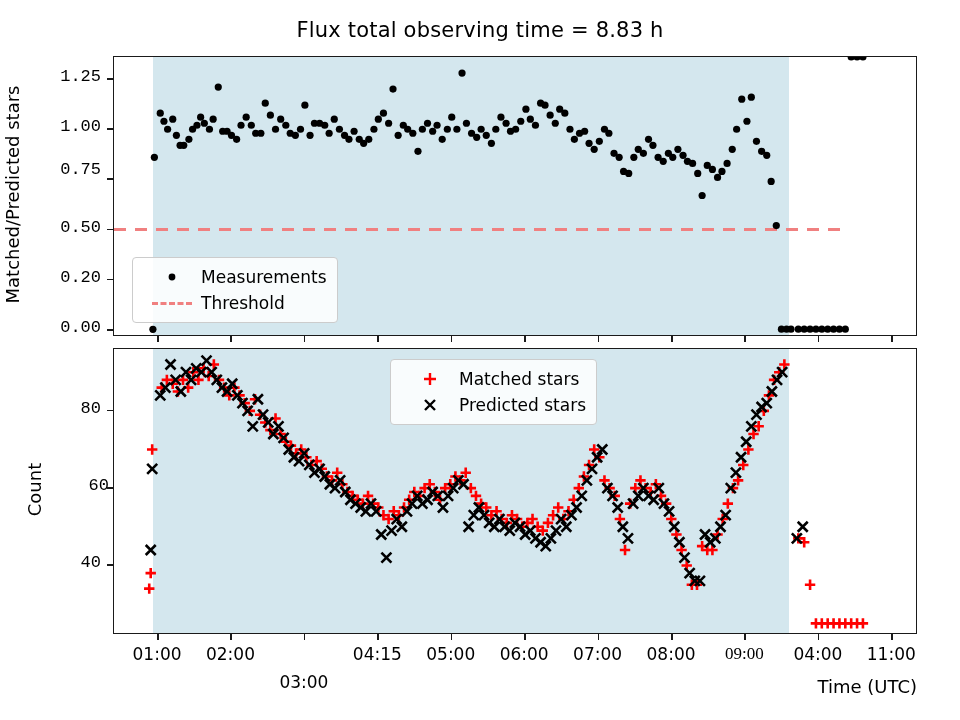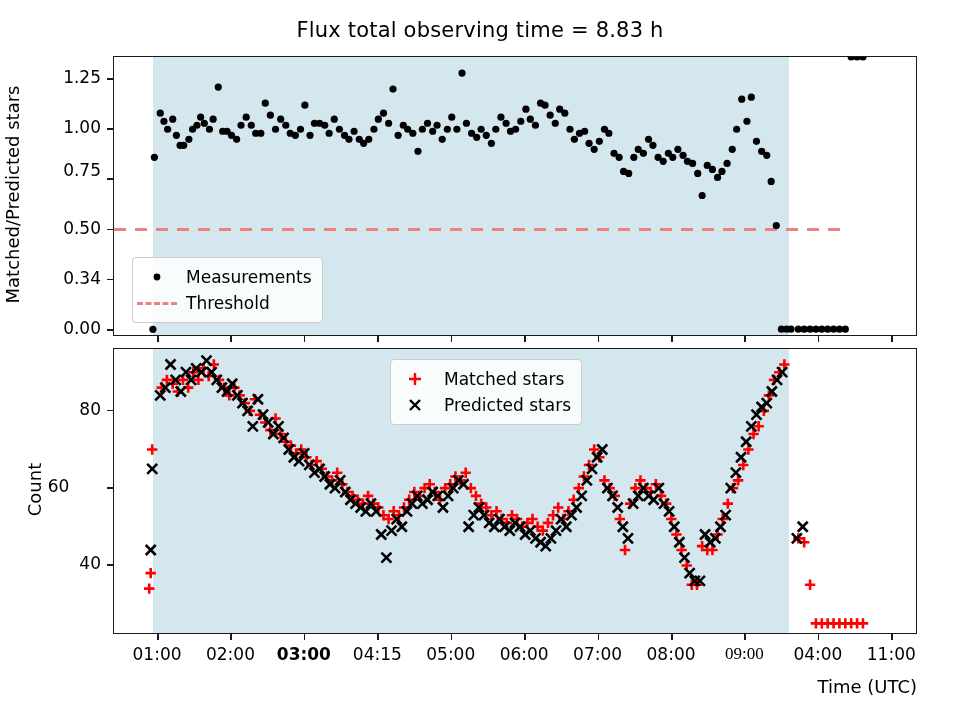--- a/index.html
+++ b/index.html
@@ -11,52 +11,52 @@
     font-size:21px;color:#000000;letter-spacing:.2px;
   }
 
   .axes{position:absolute;box-sizing:border-box;border:1.6px solid #1a1a1a;background:#ffffff;overflow:hidden;}
   #ax-top{left:113px;top:56px;width:804px;height:280px;}
   #ax-bot{left:113px;top:348px;width:804px;height:286px;text-align:center;}
 
   .span-shade{position:absolute;top:0;bottom:0;background:#d4e7ee;}
   .plotsvg{position:absolute;left:0;top:0;width:100%;height:100%;overflow:visible;}
 
-  .ytick-label{position:absolute;right:0;text-align:right;font-size:17px;color:#000;white-space:nowrap;}
+  .ytick-label{position:absolute;right:0;text-align:right;font-size:17px;color:#000;white-space:nowrap;font-family:Liberation Mono, monospace;}
   .ytick-mark{position:absolute;width:6px;height:1.6px;background:#1a1a1a;}
   .xtick-mark{position:absolute;width:1.6px;height:6px;background:#1a1a1a;}
   .xtick-label{position:absolute;font-size:17px;color:#000;white-space:nowrap;text-align:center;}
 
   .ylabel{
     position:absolute;font-size:18px;color:#000;white-space:nowrap;
     transform-origin:50% 50%;transform:rotate(-90deg);
   }
   .xlabel{position:absolute;font-size:18px;color:#000;text-align:right;white-space:nowrap;}
 
   .legend{
     position:absolute;background:rgba(255,255,255,.85);
     border:1px solid #cccccc;border-radius:4px;
-    padding:6px 10px 6px 1px;
+    padding:6px 10px 6px 16px;
   }
   .legend-row{display:flex;align-items:center;height:26px;}
   .legend-key{width:46px;display:flex;align-items:center;justify-content:center;}
   .legend-text{font-size:17px;color:#000;padding-left:6px;white-space:nowrap;}
   .dash-key{width:40px;height:0;border-top:3px dashed #f08080;}
 </style>
 </head>
 <body>
 
 <div id="figure">
 
   <div class="title">Flux total observing time = 8.83 h</div>
 
   <div class="ylabel" id="ylabel-top" style="left: 0px; top: 184px; width: 280px; text-align: center; transform: translateX(-128px) rotate(-90deg);">Matched/Predicted stars</div>
   <div id="ytl-top">
       <div class="ytick-label" style="left: 0px; width: 101px; top: 317.975px;">0.00</div>
-      <div class="ytick-label" style="left: 0px; width: 101px; top: 267.796px;">0.34</div>
+      <div class="ytick-label" style="left: 0px; width: 101px; top: 267.796px;">0.20</div>
       <div class="ytick-label" style="left: 0px; width: 101px; top: 217.616px;">0.50</div>
       <div class="ytick-label" style="left: 0px; width: 101px; top: 160px;">0.75</div>
       <div class="ytick-label" style="left: 0px; width: 101px; top: 117.258px;">1.00</div>
       <div class="ytick-label" style="left: 0px; width: 101px; top: 67.0789px;">1.25</div>
     </div>
   <div id="ytm-top">
       <div class="ytick-mark" style="left: 107px; top: 328.975px;"></div>
       <div class="ytick-mark" style="left: 107px; top: 278.796px;"></div>
       <div class="ytick-mark" style="left: 107px; top: 228.616px;"></div>
       <div class="ytick-mark" style="left: 107px; top: 178.437px;"></div>
@@ -245,21 +245,21 @@
           <span class="dash-key"></span>
         </span>
         <span class="legend-text">Threshold</span>
       </div>
     </div>
   </div>
 
   <div class="ylabel" id="ylabel-bot" style="left: 0px; top: 479px; width: 286px; text-align: center; transform: translateX(-109px) rotate(-90deg);">Count</div>
   <div id="ytl-bot">
       <div class="ytick-label" style="left: 0px; width: 101px; top: 553.432px;">40</div>
-      <div class="ytick-label" style="left: 8px; width: 101px; top: 476.135px; text-align: center;">60</div>
+      <div class="ytick-label" style="left: 8px; width: 101px; top: 476.135px;">60</div>
       <div class="ytick-label" style="left: 0px; width: 101px; top: 398.838px;">80</div>
     </div>
   <div id="ytm-bot">
       <div class="ytick-mark" style="left: 107px; top: 564.432px;"></div>
       <div class="ytick-mark" style="left: 107px; top: 487.135px;"></div>
       <div class="ytick-mark" style="left: 107px; top: 409.838px;"></div>
     </div>
   <div id="xtm-bot">
       <div class="xtick-mark" style="left: 157.055px; top: 634px;"></div>
       <div class="xtick-mark" style="left: 230.479px; top: 634px;"></div>
@@ -269,21 +269,21 @@
       <div class="xtick-mark" style="left: 524.178px; top: 634px;"></div>
       <div class="xtick-mark" style="left: 597.603px; top: 634px;"></div>
       <div class="xtick-mark" style="left: 671.027px; top: 634px;"></div>
       <div class="xtick-mark" style="left: 744.452px; top: 634px;"></div>
       <div class="xtick-mark" style="left: 817.877px; top: 634px;"></div>
       <div class="xtick-mark" style="left: 891.301px; top: 634px;"></div>
     </div>
   <div id="xtl-bot">
       <div class="xtick-label" style="width: 80px; left: 117.055px; top: 644px;">01:00</div>
       <div class="xtick-label" style="width: 80px; left: 190.479px; top: 644px;">02:00</div>
-      <div class="xtick-label" style="width: 80px; left: 263.904px; top: 644px; font-weight: bold;">03:00</div>
+      <div class="xtick-label" style="width: 80px; left: 263.904px; top: 672px;">03:00</div>
       <div class="xtick-label" style="width: 80px; left: 337.329px; top: 644px;">04:15</div>
       <div class="xtick-label" style="width: 80px; left: 410.753px; top: 644px;">05:00</div>
       <div class="xtick-label" style="width: 80px; left: 484.178px; top: 644px;">06:00</div>
       <div class="xtick-label" style="width: 80px; left: 557.603px; top: 644px;">07:00</div>
       <div class="xtick-label" style="width: 80px; left: 631.027px; top: 644px;">08:00</div>
       <div class="xtick-label" style="width: 80px; left: 704.452px; top: 644px; font-family: Liberation Serif, serif;">09:00</div>
       <div class="xtick-label" style="width: 80px; left: 777.877px; top: 644px;">04:00</div>
       <div class="xtick-label" style="width: 80px; left: 851.301px; top: 644px;">11:00</div>
     </div>
   <div class="xlabel" id="xlabel-bot" style="left: 113px; width: 804px; top: 676px;">Time (UTC)</div>

